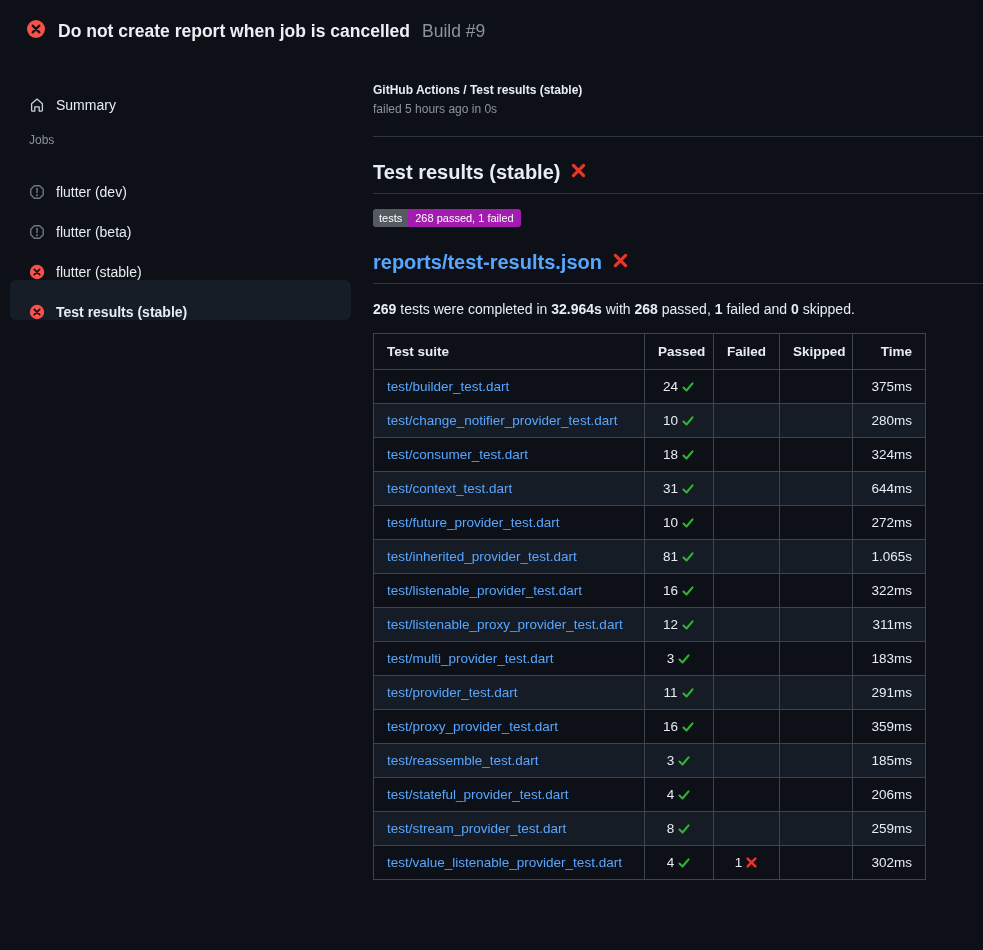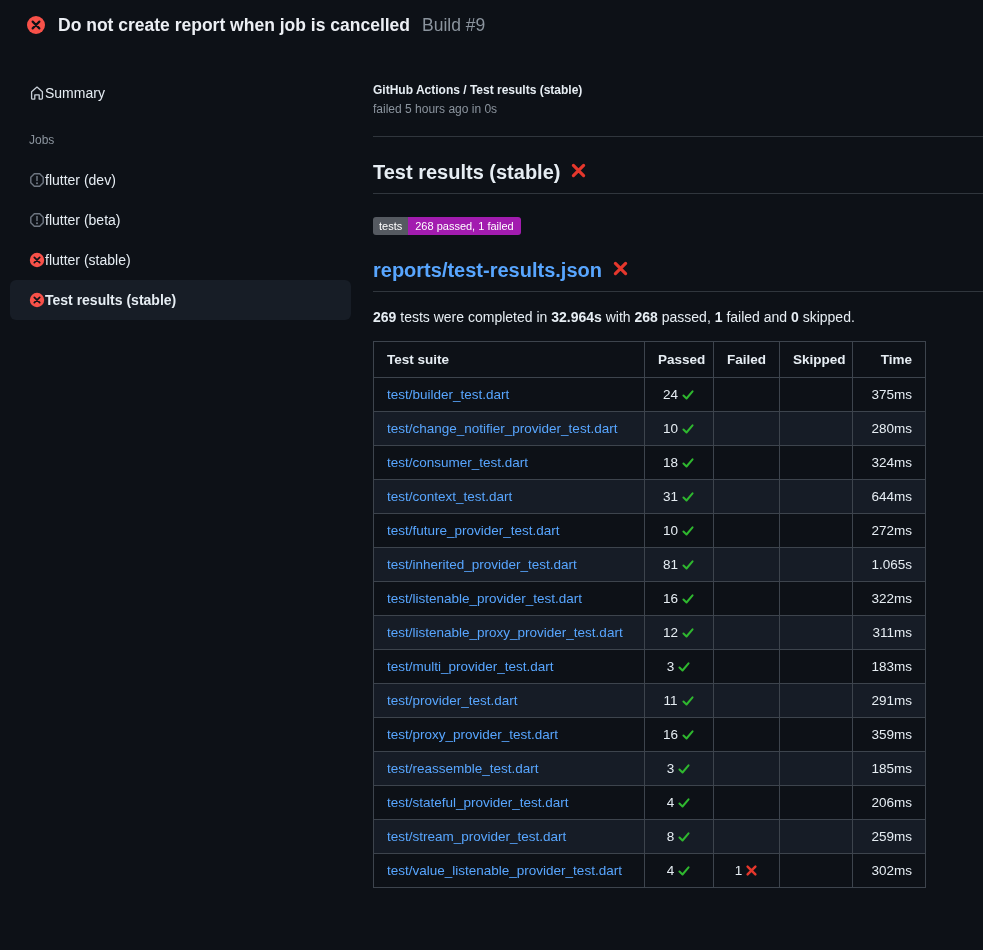--- a/index.html
+++ b/index.html
@@ -5,51 +5,51 @@
   * { margin: 0; padding: 0; box-sizing: border-box; }
   html, body { width: 983px; height: 950px; overflow: hidden; }
   body {
     background: #0d1117;
     color: #e6edf3;
     font-family: "Liberation Sans", sans-serif;
     font-size: 14px;
   }
   
   .top-header {
-    display: flex; align-items: flex-start; gap: 12px;
+    display: flex; align-items: flex-end; gap: 12px;
     padding: 15px 0 0 26px; height: 42px;
   }
   .top-header .title { font-size: 17.5px; font-weight: 700; color: #eceff4; }
   .top-header .build { font-size: 17.5px; font-weight: 400; color: #8b949e; }
   
   .layout { display: flex; align-items: flex-start; }
   .sidebar { width: 373px; flex: none; padding: 31px 0 0 10px; }
   .side-item {
-    width: 341px; height: 40px; display: flex; align-items: center; 
+    width: 341px; height: 40px; display: flex; align-items: flex-end; gap: 11px;
     padding: 0 10px 0 19px; border-radius: 6px; font-size: 14px; color: #e6edf3;
     cursor: pointer;
   }
   .side-item.selected { background: #171d26; font-weight: 700; }
   .side-item .ico { display: inline-flex; flex: none; }
   .jobs-label { margin: 20px 0 13px 19px; font-size: 12px; color: #8b949e; }
   
   .main { flex: 1; padding-top: 41px; }
   .breadcrumb { font-size: 12px; font-weight: 700; color: #e6edf3; }
   .run-meta { margin-top: 5px; font-size: 12px; color: #8b949e; }
   .divider { margin-top: 20px; border-bottom: 1px solid #30363d; }
   h2.section-h {
     margin-top: 22px; font-size: 20px; line-height: 26px; font-weight: 700;
     padding-bottom: 8px; border-bottom: 1px solid #30363d;
     display: block;
   }
   h2.section-h .h-inner { display: inline-flex; align-items: center; gap: 10px; }
   h2.section-h.report a { color: #58a6ff; text-decoration: none; }
   
   .badge {
-    margin-top: 23px; display: inline-flex; border-radius: 3px; overflow: hidden;
+    margin-top: 15px; display: inline-flex; border-radius: 3px; overflow: hidden;
     font-size: 11px; line-height: 18px; height: 18px; color: #fff; cursor: default;
   }
   .badge .b-label { padding: 0 6px; }
   .badge .b-value { padding: 0 7px; }
   
   .summary-line { margin-top: 17px; font-size: 14px; color: #e6edf3; }
   .summary-line b { font-weight: 700; }
   
   table.results {
     margin-top: 16px; border-collapse: collapse; width: 552px;

